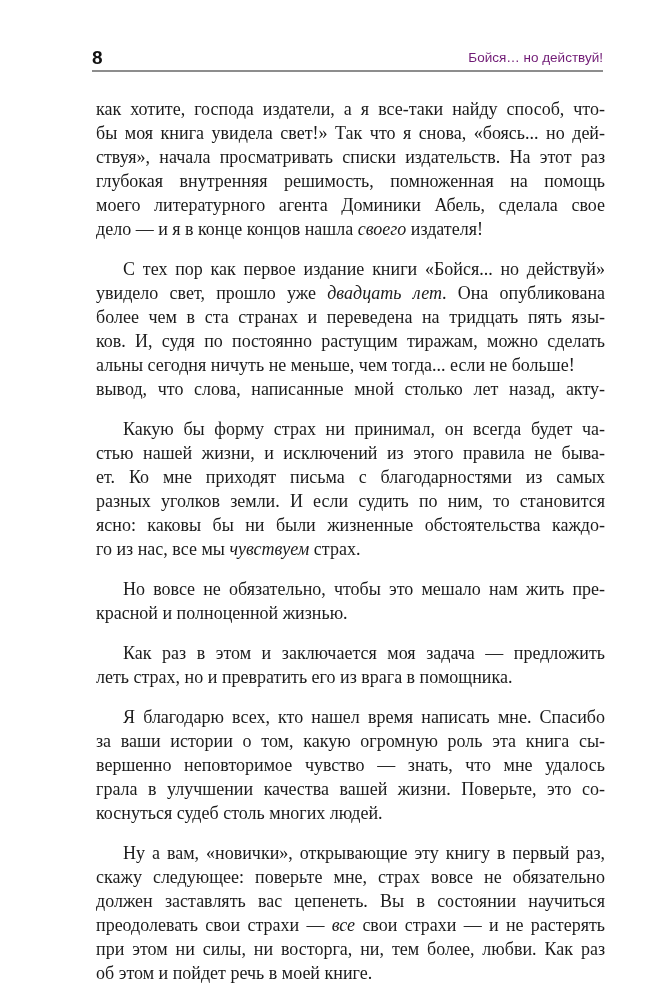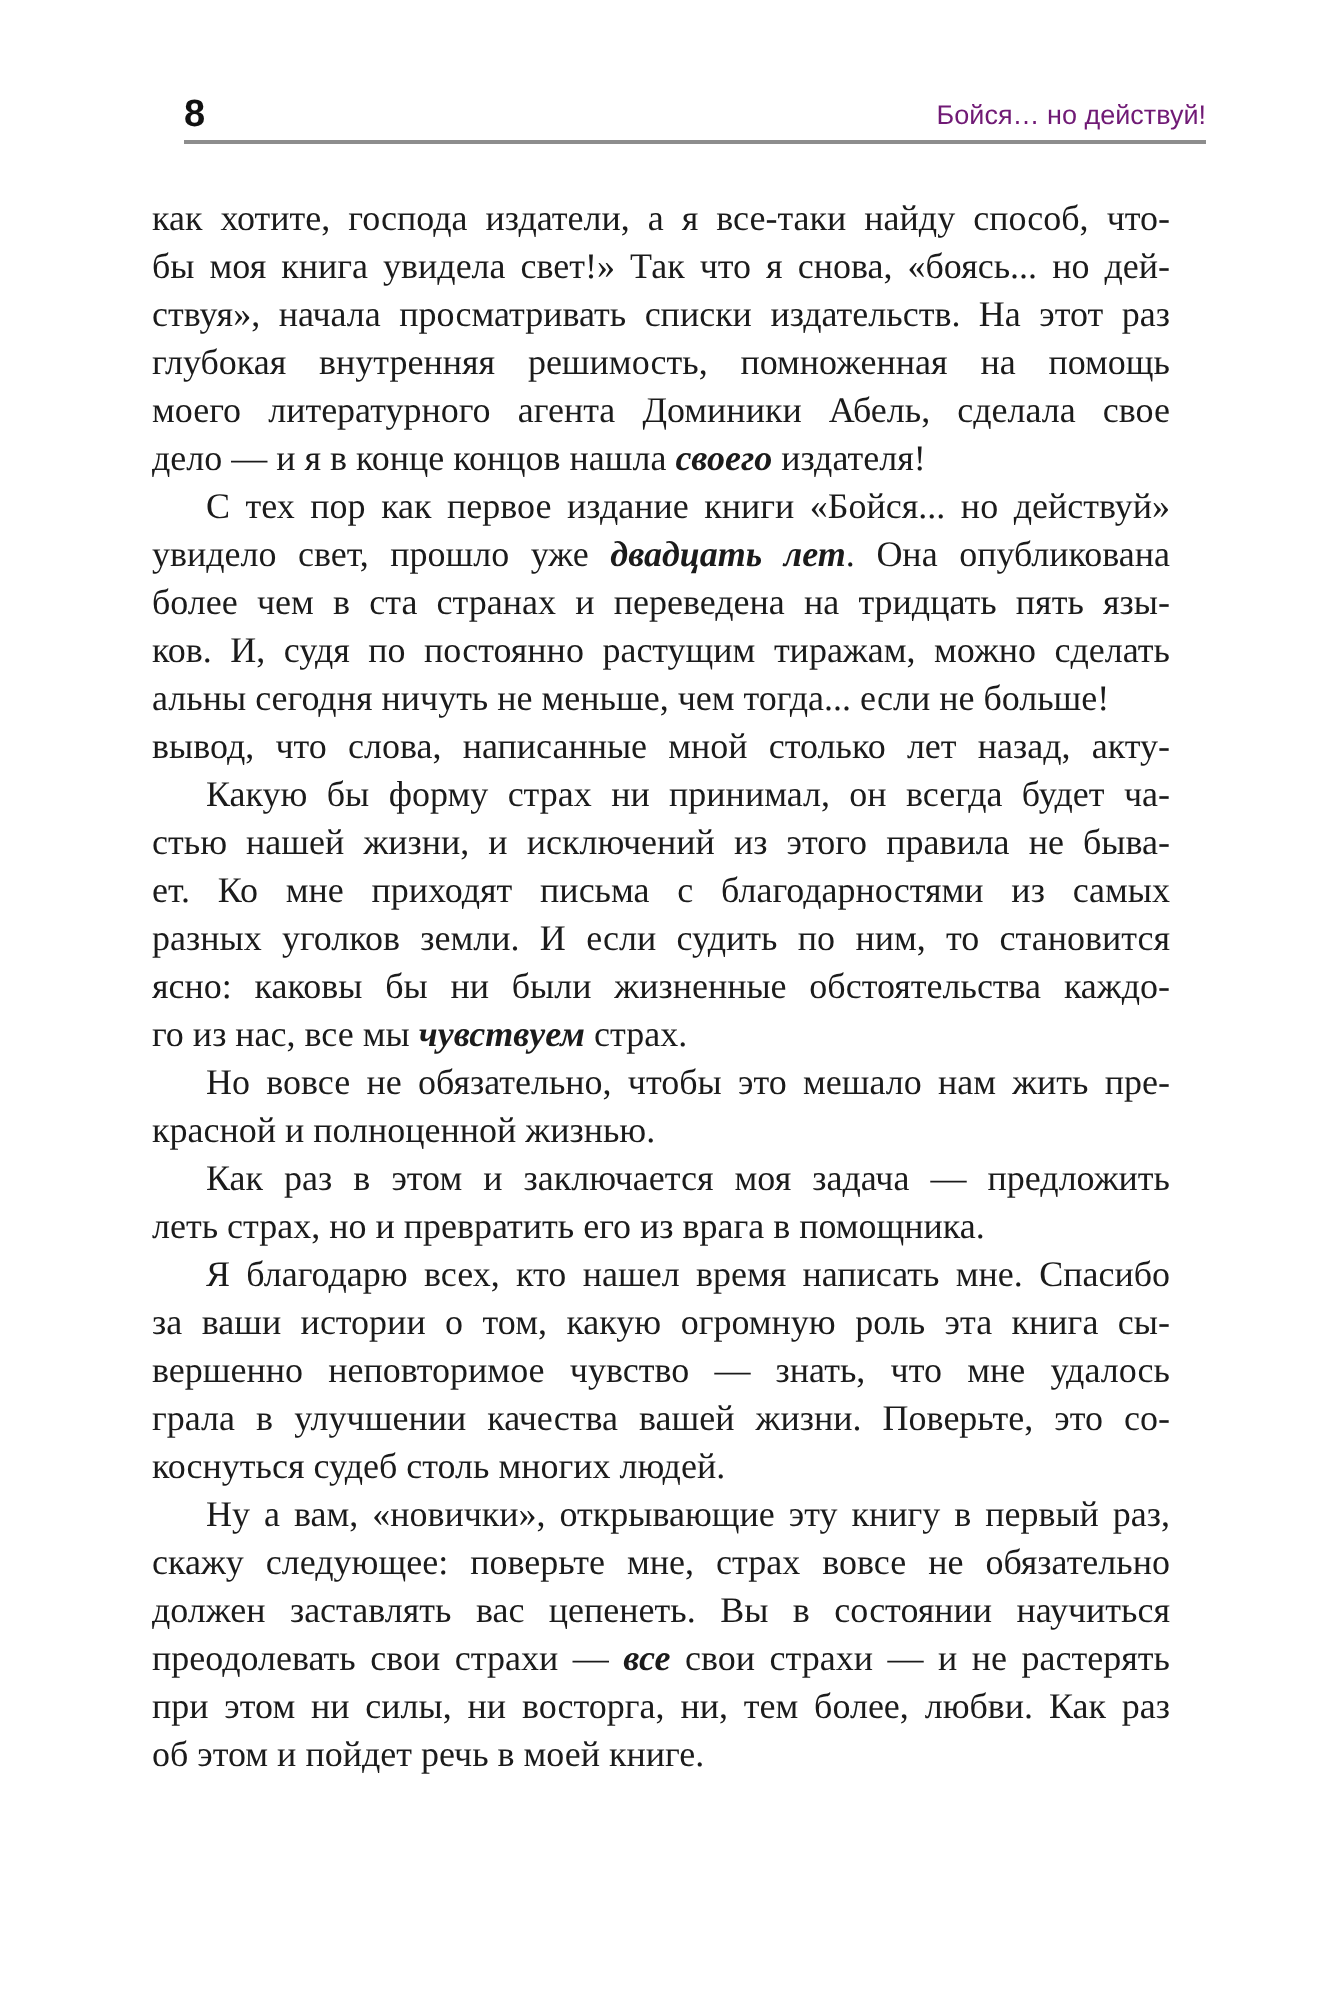--- a/index.html
+++ b/index.html
@@ -34,44 +34,44 @@
   }
   .running-title {
     font-size: 13.5px;
     font-weight: 400;
     color: #701a75;
     line-height: 15px;
     padding-bottom: 2px;
   }
   .body-text {
     position: absolute;
-    left: 76px;
+    left: 96px;
     top: 97px;
     width: 509px;
     font-family: "Liberation Serif", "DejaVu Serif", serif;
     font-size: 18px;
     color: #1b1b1b;
   }
   .line {
     line-height: 24px;
     height: 24px;
     text-align: justify;
     text-align-last: justify;
     text-justify: inter-word;
     white-space: pre-wrap;
   }
   .line.para-end {
     text-align-last: left;
   }
   .line.first-indented {
     padding-left: 27px;
+    margin-top: 16px;
   }
   .line i {
     font-style: italic;
-    font-weight: bold;
   }
 </style>
 </head>
 <body>
 
 <div class="page">
   <div class="header">
     <span class="pagenum">8</span>
     <span class="running-title">Бойся… но действуй!</span>
   </div>

